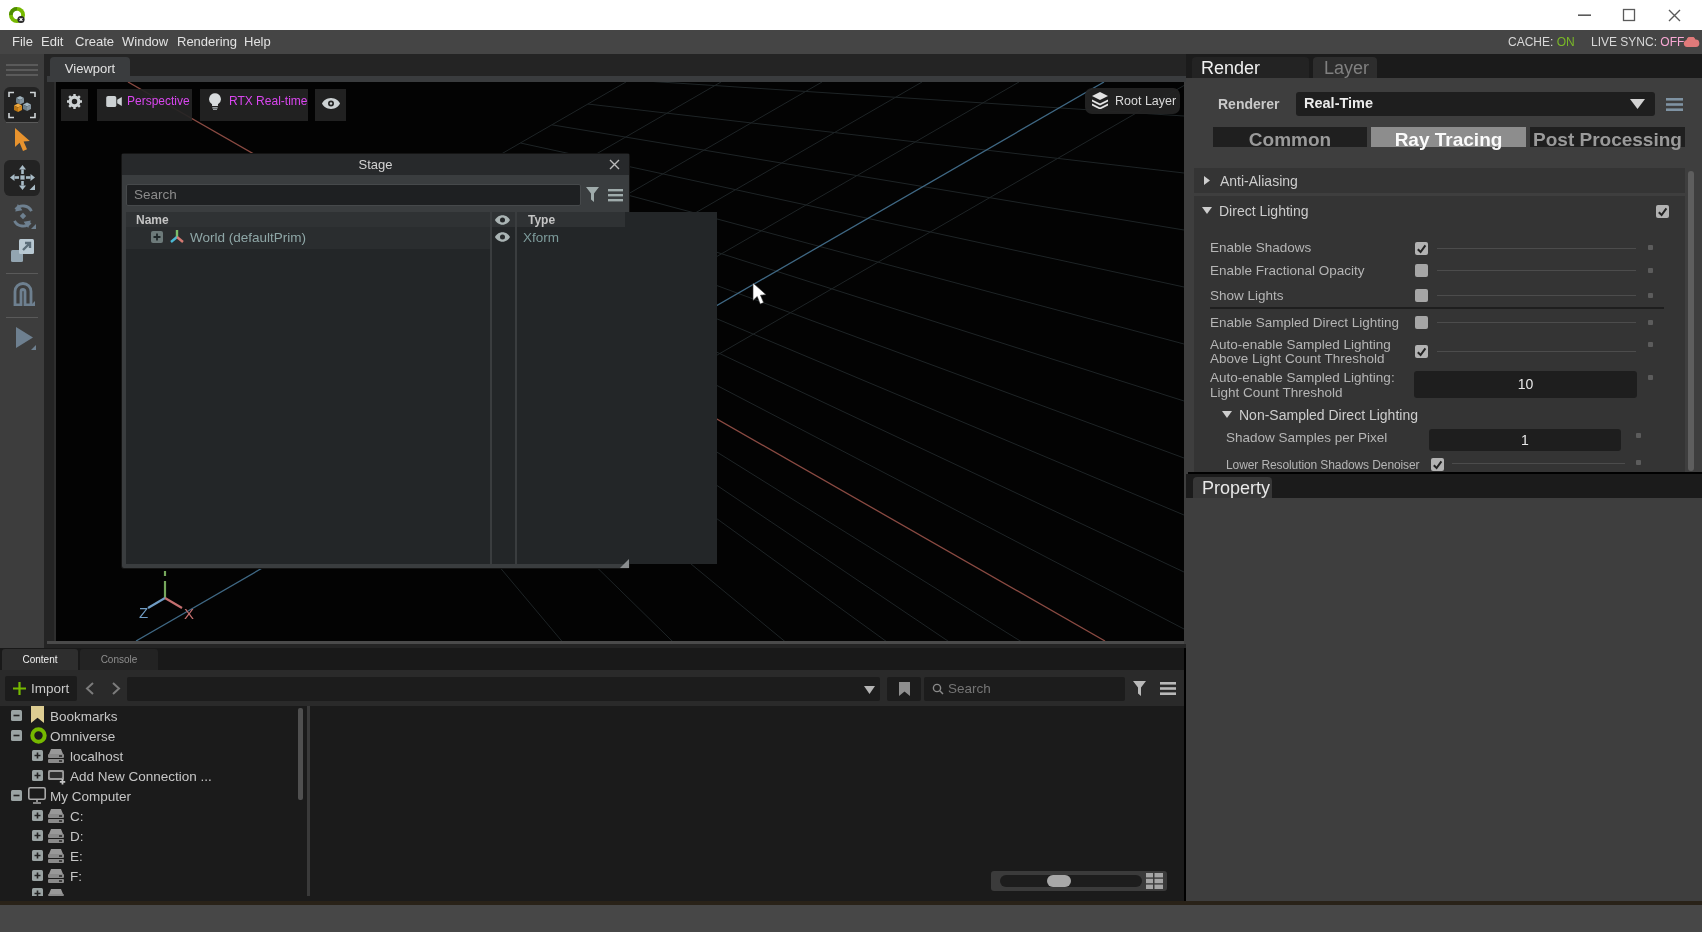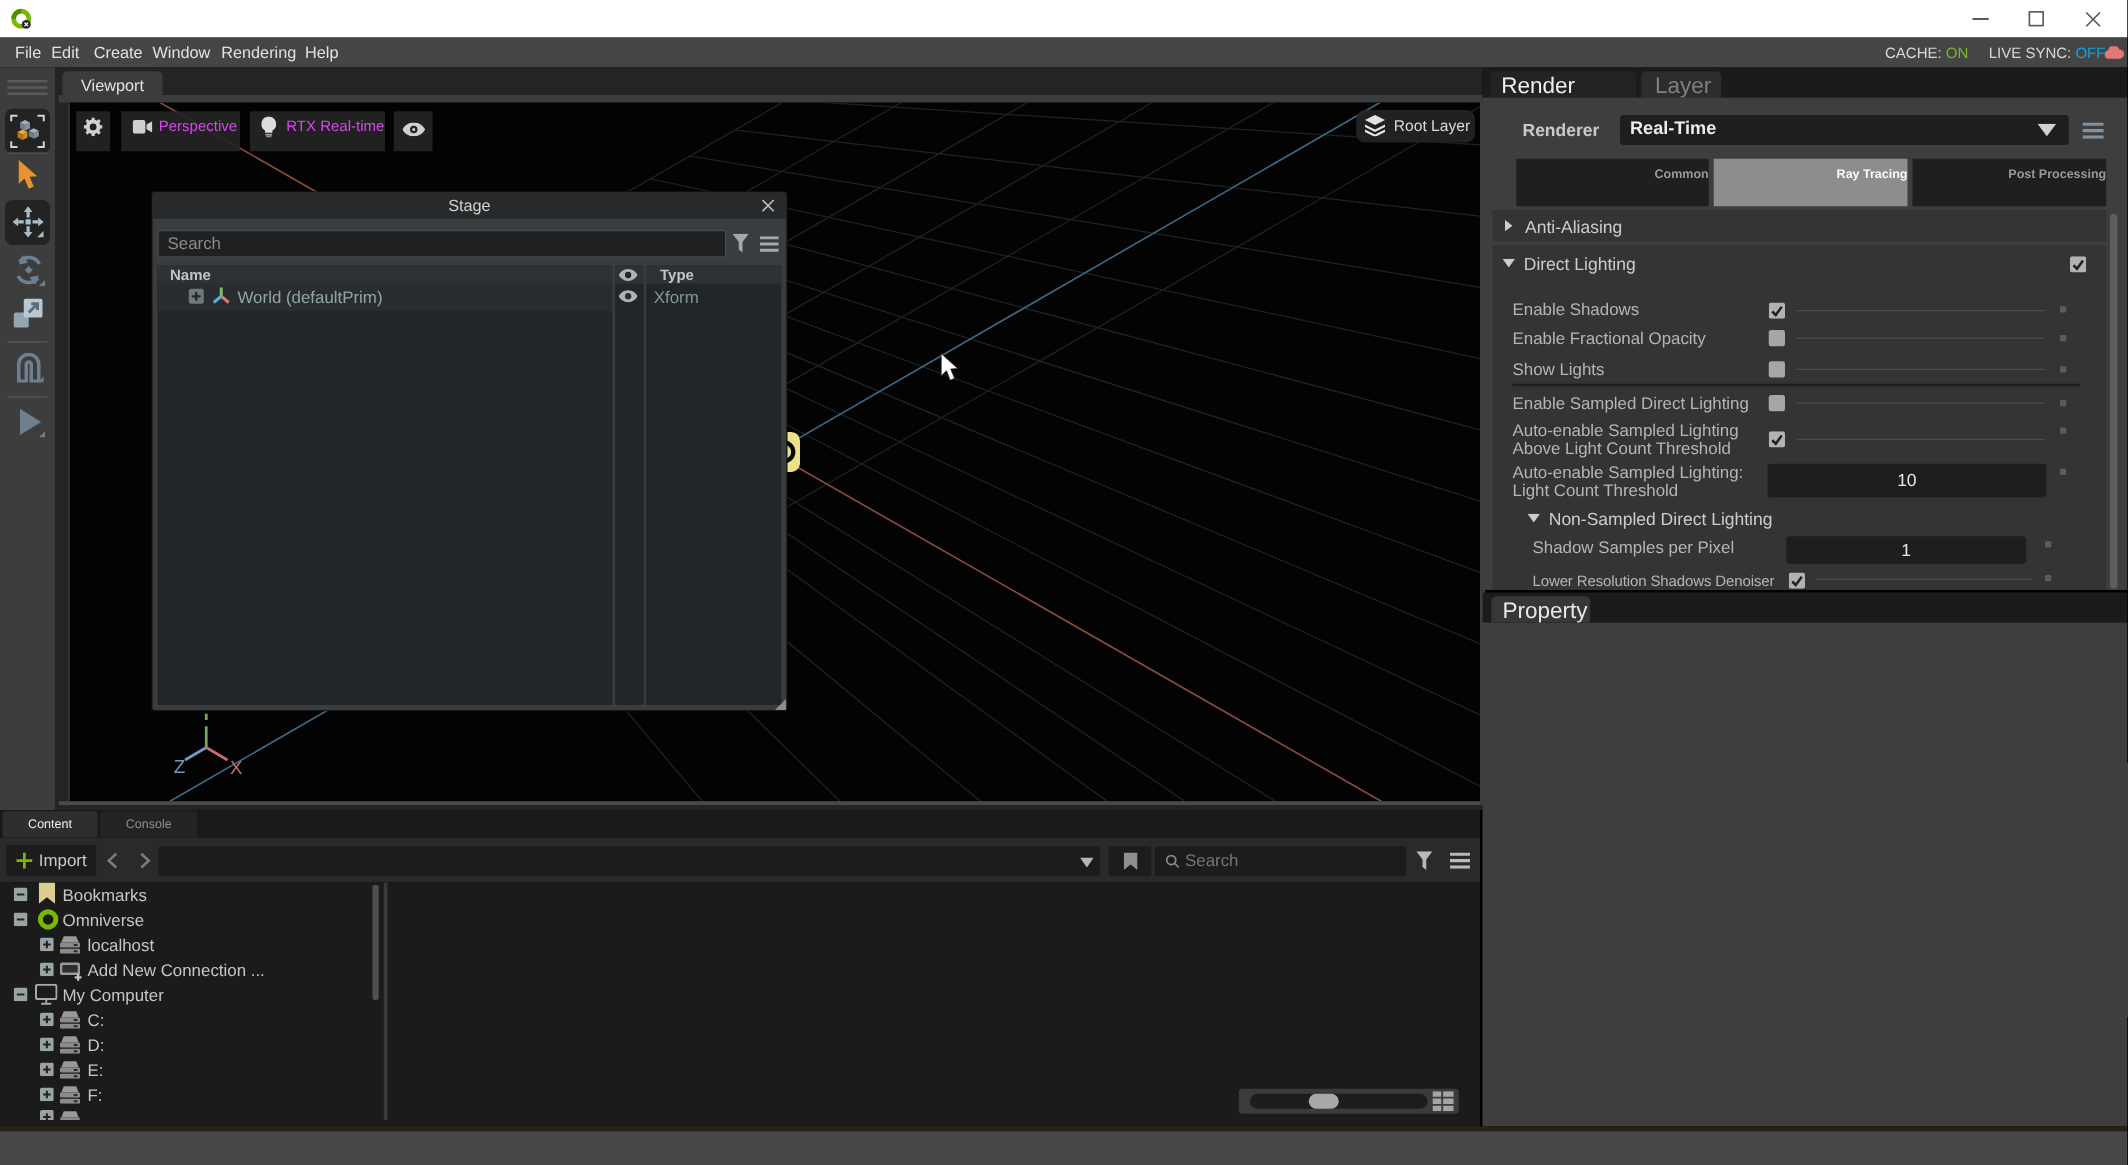--- a/index.html
+++ b/index.html
@@ -20,31 +20,31 @@
 #vpzone { left:44px; top:54px; width:1142px; height:594px; background:#242424; }
 #vptab { left:6px; top:3px; width:80px; height:22px; background:#3a3c3e; border-radius:4px 4px 0 0; color:#e2e2e2; font-size:13px; line-height:23px; text-align:center; }
 #vptabstrip { left:3px; top:22px; width:1139px; height:6px; background:#3a3c3e; }
 #vpblack { left:12px; top:28px; width:1128px; height:559px; background:#030303; overflow:hidden; }
 #vpborder { left:3px; top:587px; width:1139px; height:3px; background:#4a4a4a; }
 .vpbtn { top:35px; height:32px; white-space:nowrap; background:rgba(36,36,36,0.92); border-radius:0; color:#d946ef; font-size:12px; line-height:24px; }
 
 #stage { left:122px; top:154px; width:507px; height:414px; background:#3a3d3f; border-radius:2px; box-shadow:0 0 0 1px #141414; }
 #stagetitle { left:0; top:0; width:507px; height:21px; background:#27292b; color:#d2d2d2; font-size:13px; line-height:21px; text-align:center; }
 #stagesearch { left:4px; top:30px; width:455px; height:22px; background:#1e2022; border:1px solid #46494b; border-radius:2px; color:#8c8c8c; font-size:13.5px; line-height:20px; padding-left:7px; }
-#stagelist { left:4px; top:58px; width:499px; height:352px; background:#232628; }
+#stagelist { left:4px; top:58px; width:591px; height:352px; background:#232628; }
 #stageheader { left:0; top:0; width:499px; height:15px; background:#2f3234; }
 #stagerow { left:0; top:15px; width:364px; height:22px; background:#2a2d2f; }
 .stagecol { top:0; width:2px; height:352px; background:#3a3d3f; }
 
 #rtabstrip { left:1186px; top:54px; width:516px; height:24px; background:#1b1b1b; }
 #rbody { left:1186px; top:78px; width:516px; height:394px; background:#3e3e3e; }
 #propstrip { left:1186px; top:474px; width:516px; height:24px; background:#1b1b1b; }
 #propbody { left:1186px; top:498px; width:516px; height:403px; background:#3e3e3e; }
 .rtab { top:57px; height:21px; border-radius:4px 4px 0 0; font-size:18px; line-height:22px; }
-.rbtn { top:127px; height:38px; background:#1f1f1f; color:#9a9a9a; font-size:10px; font-weight:bold; line-height:26px; text-align:right; }
+.rbtn { top:127px; height:20px; background:#1f1f1f; color:#9a9a9a; font-size:19px; font-weight:bold; line-height:26px; text-align:center; }
 .section { left:8px; width:491px; background:#343434; }
 .rlabel { color:#b5b5b5; font-size:13.5px; height:16px; line-height:16px; }
 .cbu { width:13px; height:13px; background:#a6a6a6; border-radius:2px; }
 .rline { height:1px; background:#4c4c4c; }
 .rdot { width:5px; height:5px; background:#5c5c5c; border-radius:1px; }
 .rfield { background:#1e1e1e; border-radius:3px; color:#e8e8e8; font-size:14px; text-align:center; }
 
 #ctabstrip { left:0; top:648px; width:1184px; height:22px; background:#191919; }
 #ctoolbar { left:0; top:670px; width:1184px; height:36px; background:#2a2a2a; }
 #cbody { left:0; top:706px; width:1184px; height:195px; background:#1b1b1b; }
@@ -74,21 +74,21 @@
   </svg>
 
   <div class="abs" id="menubar"></div>
   <div class="abs menuitem" style="left:12px">File</div>
   <div class="abs menuitem" style="left:41px">Edit</div>
   <div class="abs menuitem" style="left:75px">Create</div>
   <div class="abs menuitem" style="left:122px">Window</div>
   <div class="abs menuitem" style="left:177px">Rendering</div>
   <div class="abs menuitem" style="left:244px">Help</div>
   <div class="abs menuitem" style="left:1508px;color:#d8d8d8;font-size:12px">CACHE: <span style="color:#7ab828">ON</span></div>
-  <div class="abs menuitem" style="left:1591px;color:#d8d8d8;font-size:12px">LIVE SYNC: <span style="color:#0ea5e9">OFF</span></div>
+  <div class="abs menuitem" style="left:1591px;color:#d8d8d8;font-size:12px">LIVE SYNC: <span style="color:#f9a8d4">OFF</span></div>
   <svg class="abs" style="left:1683px;top:37px" width="17" height="11" viewBox="0 0 17 11">
     <path d="M4 10 a3.5 3.5 0 0 1 -0.5 -6.9 a4.6 4.6 0 0 1 8.9 -0.5 a3.6 3.6 0 0 1 0.5 7.3 Z" fill="#e07a7a"></path>
   </svg>
 
   <div class="abs" id="lefttoolbar"></div>
   <div class="abs tbsep" style="top:64px;left:6px;height:2px"></div>
   <div class="abs tbsep" style="top:69px;left:6px;height:2px"></div>
   <div class="abs tbsep" style="top:74px;left:6px;height:2px"></div>
   <div class="abs tbtnbg" style="top:87px"></div>
   <div class="abs tbtnbg" style="top:160px"></div>

